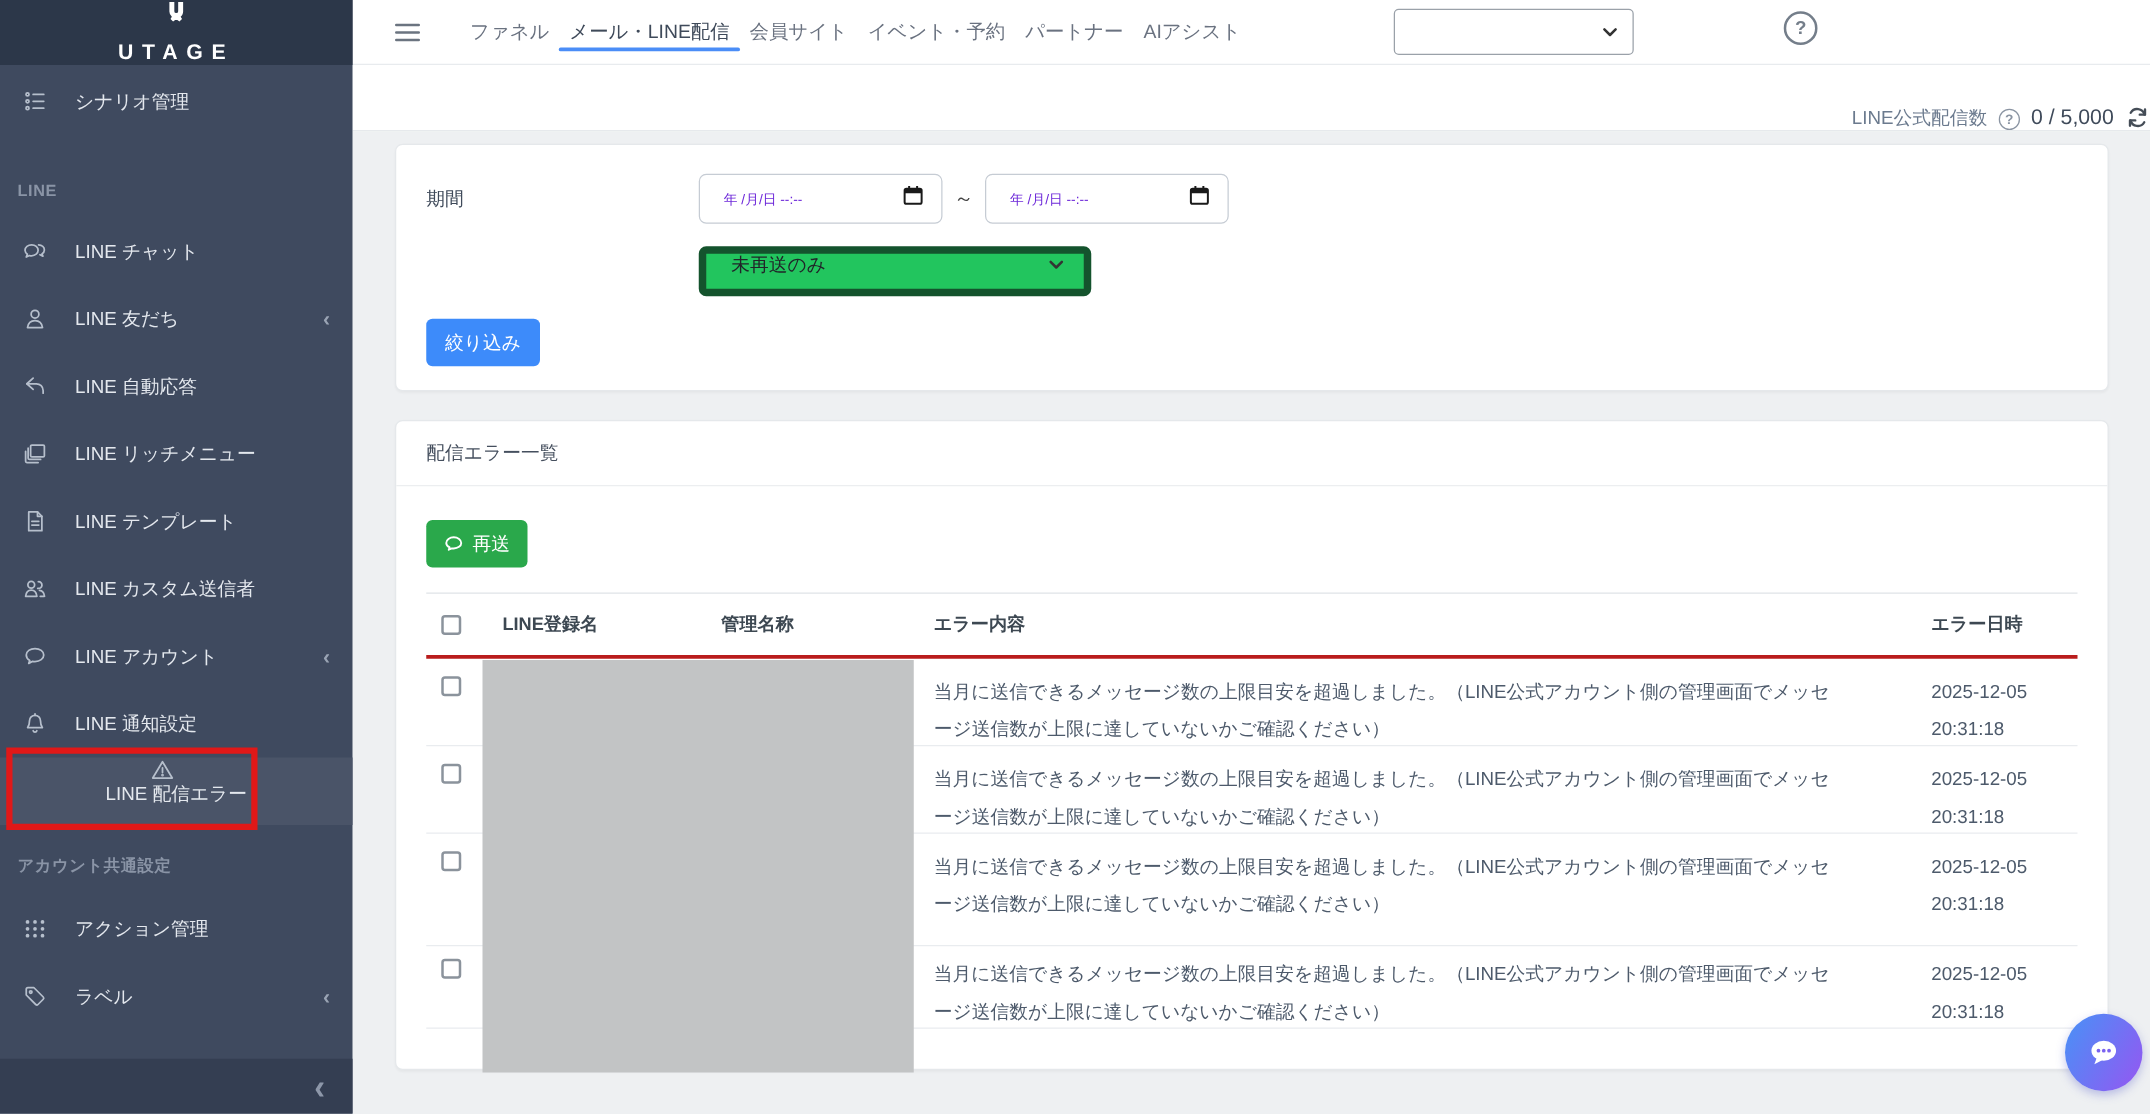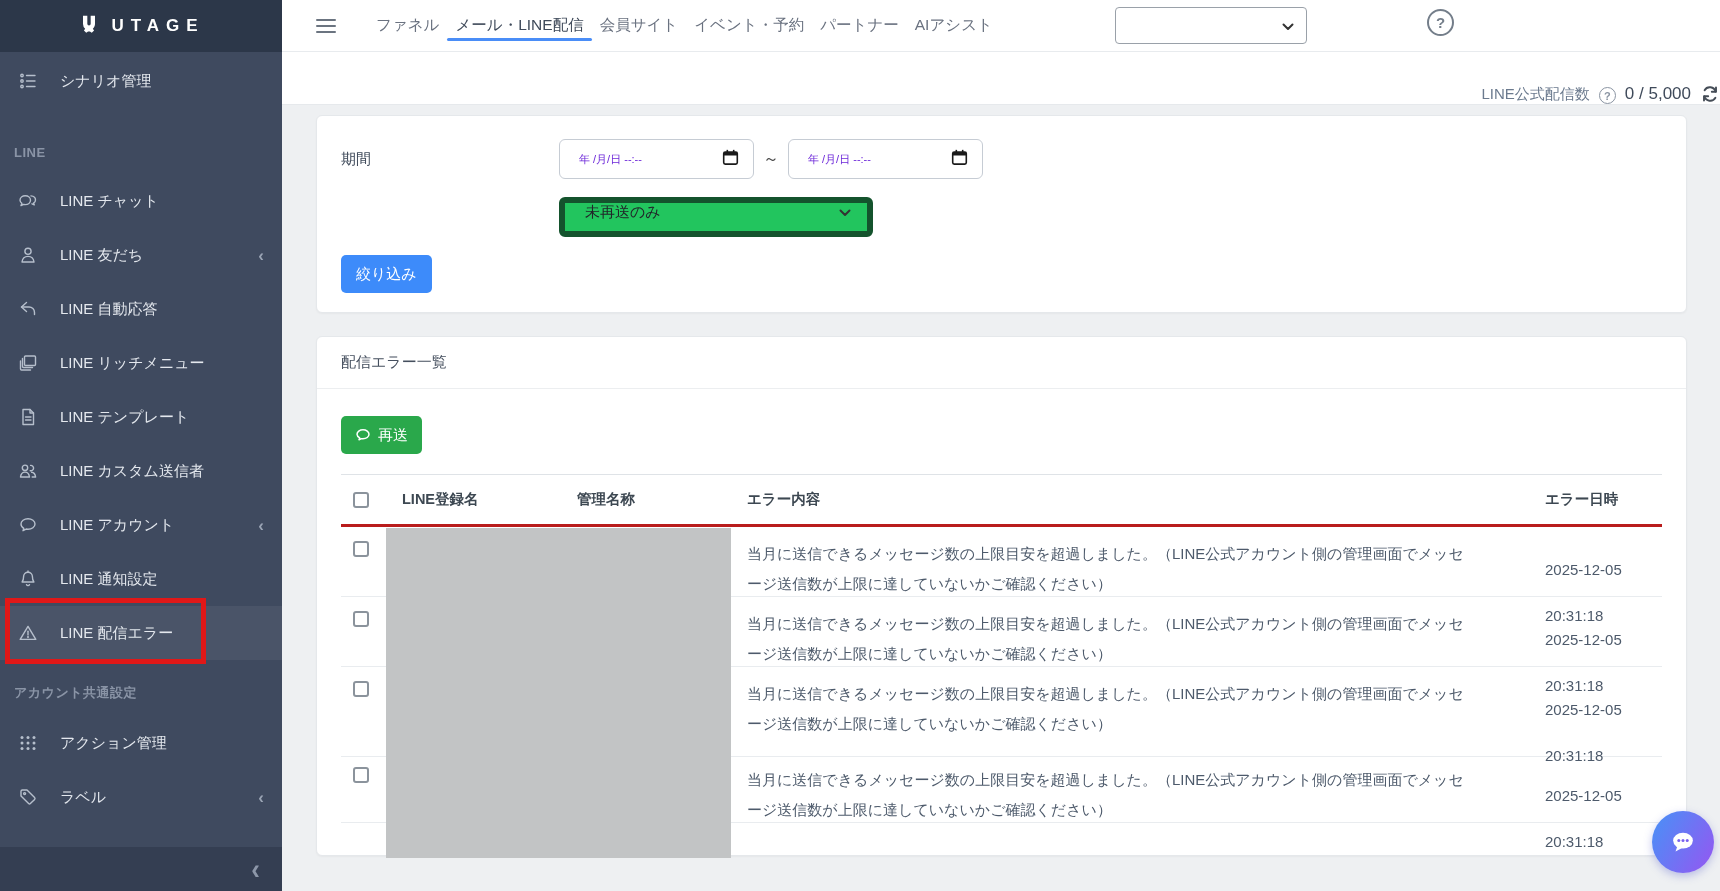--- a/index.html
+++ b/index.html
@@ -2,26 +2,26 @@
 <html><head>
 <meta charset="utf-8">
 <style>
   * { margin:0; padding:0; box-sizing:border-box; }
   html,body { width:1720px; height:891px; }
   body { font-family:"Liberation Sans","DejaVu Sans",sans-serif; background:#eef0f2; }
   .screen { position:relative; width:1720px; height:891px; overflow:hidden; background:#eef0f2; }
 
   
   .sidebar { position:absolute; left:0; top:0; width:282px; height:891px; background:#3f4a5f; z-index:5; }
-  .logo-band { height:52px; background:#2c3749; display:flex; align-items:center; justify-content:center; gap:10px; }
+  .logo-band { height:52px; background:#2c3749; display:flex; align-items:center; justify-content:center; gap:10px;flex-direction:column; }
   .logo-mark { width:24px; height:24px; }
   .logo-text { color:#fff; font-size:17px; font-weight:bold; letter-spacing:7px; }
   .sb-item { height:54px; display:flex; align-items:center; padding:0 18px 0 18px; cursor:pointer; color:#e4e8ee; font-size:15px; position:relative; }
   .sb-item.first { height:50px; margin-top:4px; }
-  .sb-item.active { background:#4a5468; }
+  .sb-item.active { background:#4a5468;flex-direction:column; }
   .sb-icon { width:20px; height:20px; margin-right:22px; flex:0 0 20px; display:flex; align-items:center; justify-content:center; }
   .sb-icon svg { width:20px; height:20px; stroke:#b6bfcc; stroke-width:1.4; fill:none; stroke-linecap:round; stroke-linejoin:round; }
   .sb-label { flex:1; white-space:nowrap; }
   .sb-chev { color:#9aa4b4; font-size:17px; font-weight:bold; line-height:1; }
   .sb-section { height:68px; display:flex; align-items:flex-end; padding:0 0 14px 14px; color:#8a94a6; font-size:13px; font-weight:bold; letter-spacing:.5px; }
   .sb-section.second { height:56px; }
   .red-highlight { position:absolute; left:5px; top:598px; width:201px; height:66px; border:5px solid #e01818; z-index:9; pointer-events:none; }
   .collapse-bar { position:absolute; left:0; bottom:0; width:282px; height:44px; background:#343e52; display:flex; align-items:center; justify-content:flex-end; padding-right:22px; cursor:pointer; }
   .collapse-bar span { color:#8d97a9; font-size:26px; font-weight:bold; line-height:1; transform:scaleY(1.1); }
 
@@ -68,21 +68,21 @@
   .t-head .th { font-size:14.5px; font-weight:bold; color:#3d4852; padding-left:16px; white-space:nowrap; }
   .t-head .th-check { padding-left:12px; }
   .t-row { border-bottom:1px solid #e9ecef; align-items:start; }
   .t-row .cell { padding:12px 0 0 16px; font-size:15px; color:#4d5a6b; line-height:30px; }
   .t-row .cell-err { padding-right:55px; }
   .t-row .cell-check { padding:14px 0 0 12px; }
   .t-row.h70 { height:70px; } .t-row.h90 { height:90px; } .t-row.h66 { height:66px; }
   .t-stub { height:20px; }
   .cb { appearance:none; -webkit-appearance:none; width:16px; height:16px; border:2px solid #8b939c; border-radius:3px; background:#fff; cursor:pointer; display:block; }
   .redacted { position:absolute; left:45px; top:54px; width:345px; height:330px; background:#c2c4c5; z-index:3; }
-  .dt { white-space:nowrap;margin-top:16px; }
+  .dt { white-space:nowrap; }
 
   
   .fab { position:absolute; left:1652px; top:811px; width:62px; height:62px; border-radius:50%; background:linear-gradient(120deg,#4f8cf6 10%,#8e5cf2 90%); box-shadow:0 3px 8px rgba(80,90,200,.35); display:flex; align-items:center; justify-content:center; cursor:pointer; z-index:20; }
 </style>
 </head>
 <body>
 
 <div class="screen">
 
   <nav class="sidebar">

